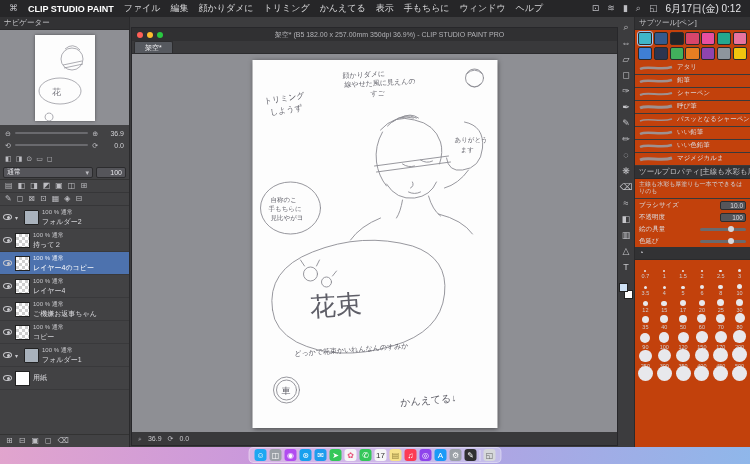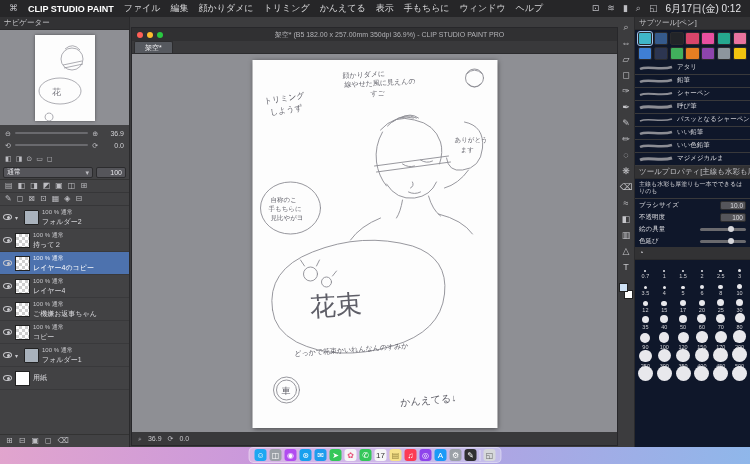--- a/index.html
+++ b/index.html
@@ -61,21 +61,21 @@
   .page svg{width:100%;height:100%}
   .doc-status{height:13px;background:#39393b;display:flex;align-items:center;gap:6px;padding:0 6px;color:#c9c9cd;font-size:7px}
   
   .strip{position:absolute;left:618px;top:0;bottom:0;width:17px;background:#3c3c3e;border-right:1px solid #2a2a2c;
     display:flex;flex-direction:column;align-items:center;padding-top:4px;gap:4px}
   .tool{width:14px;height:12px;font-size:9px;color:#c6c6ca;display:flex;align-items:center;justify-content:center;cursor:default}
   .swatches{position:relative;width:14px;height:16px;margin-top:6px}
   .swatches .back{position:absolute;right:0;bottom:0;width:9px;height:9px;background:#fff;border:1px solid #222}
   .swatches .front{position:absolute;left:0;top:0;width:9px;height:9px;background:#cfe2f6;border:1px solid #222}
   
-  .rpanel{position:absolute;left:635px;top:0;bottom:0;width:115px;background:#0f172a;display:flex;flex-direction:column}
+  .rpanel{position:absolute;left:635px;top:0;bottom:0;width:115px;background:#c2410c;display:flex;flex-direction:column}
   .preset-grid{display:grid;grid-template-columns:repeat(7,1fr);gap:1.5px;padding:2px 3px}
   .tile{height:13px;border-radius:2px;border:1px solid #2a2a2c}
   .tile.sel{outline:1px solid #9ec3ef}
   .brow{height:13px;display:flex;align-items:center;gap:3px;padding:0 3px;color:#dcdce0;font-size:6.5px;border-bottom:1px solid #39393b;white-space:nowrap;overflow:hidden}
   .brow svg{flex:0 0 auto}
   .tp-sub{padding:2px 4px;color:#cfcfd3;font-size:6px;border-bottom:1px solid #39393b;line-height:1.3}
   .prow{height:12px;display:flex;align-items:center;gap:3px;padding:0 4px;color:#dcdce0;font-size:6.5px}
   .prow .pv{margin-left:auto;background:#55555a;border:1px solid #2c2c2e;border-radius:2px;min-width:26px;height:9px;
     display:flex;align-items:center;justify-content:flex-end;padding:0 2px;font-size:6.5px}
   .prow .slider{margin-left:auto;width:46px;height:3px;background:#6a6a6e;border-radius:2px;position:relative}

